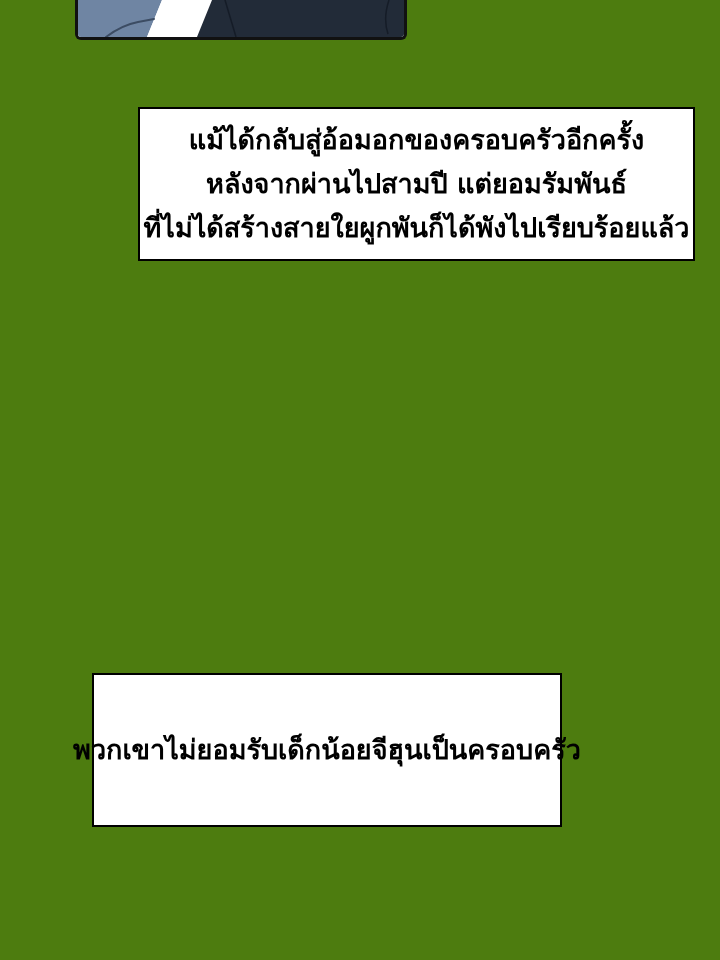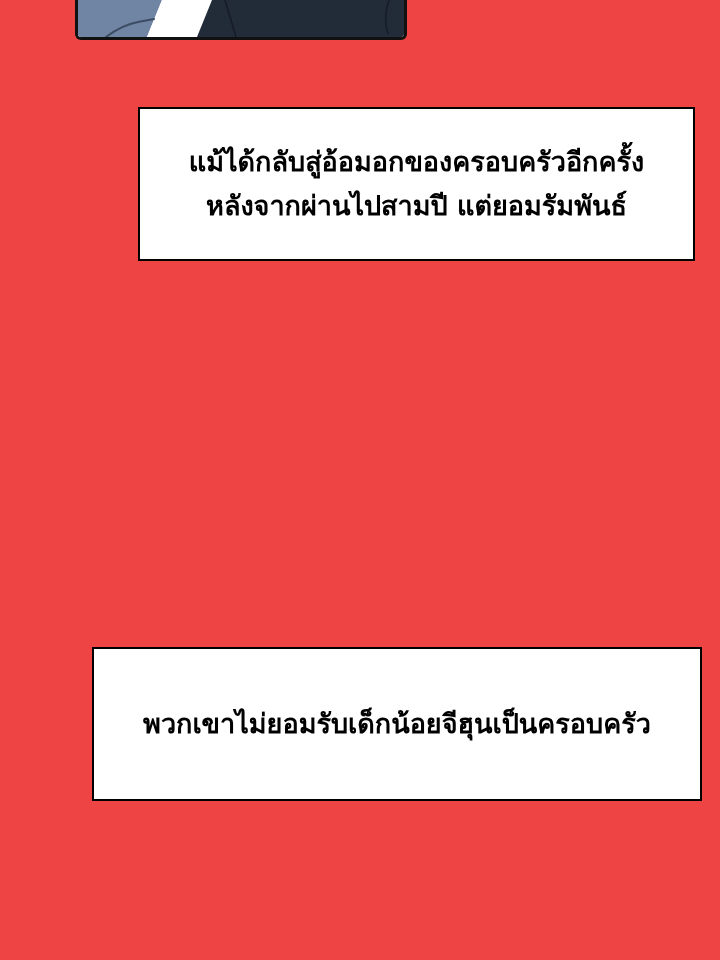--- a/index.html
+++ b/index.html
@@ -4,21 +4,21 @@
 <style>
   html, body {
     margin: 0;
     padding: 0;
     background: #ffffff;
   }
   .page {
     position: relative;
     width: 720px;
     height: 960px;
-    background: #ef4444;
+    background: #4d7c0f;
     overflow: hidden;
     font-family: "DejaVu Sans", "Liberation Sans", sans-serif;
   }
   .panel-fragment {
     position: absolute;
     left: 75px;
     top: 0;
     width: 332px;
     height: 40px;
     box-sizing: border-box;
@@ -46,22 +46,22 @@
     align-items: center;
   }
   .narration-box-1 {
     left: 138px;
     top: 107px;
     width: 557px;
     height: 154px;
   }
   .narration-box-2 {
     left: 92px;
-    top: 647px;
-    width: 610px;
+    top: 673px;
+    width: 470px;
     height: 154px;
   }
   .narration-line {
     font-size: 27px;
     font-weight: 700;
     line-height: 44px;
     color: #000;
     text-align: center;
     white-space: nowrap;
   }
@@ -78,19 +78,20 @@
       <polygon points="134,0 326,0 326,37 119,37" fill="#222b38"></polygon>
       <path d="M28,37 Q44,25 60,22 T76,19" fill="none" stroke-width="2" stroke-linecap="round" stroke="#3c4c63"></path>
       <path d="M147,0 L158,37" fill="none" stroke-width="1.5" stroke="#151c27"></path>
       <path d="M311,0 C307,12 306,22 310,34" fill="none" stroke-width="1.5" stroke="#151c27"></path>
     </svg>
   </div>
 
   <div class="narration-box narration-box-1">
     <div class="narration-line">แม้ได้กลับสู่อ้อมอกของครอบครัวอีกครั้ง</div>
     <div class="narration-line">หลังจากผ่านไปสามปี แต่ยอมรัมพันธ์</div>
+    <div class="narration-line">ที่ไม่ได้สร้างสายใยผูกพันก็ได้พังไปเรียบร้อยแล้ว</div>
   </div>
 
   <div class="narration-box narration-box-2">
     <div class="narration-line">พวกเขาไม่ยอมรับเด็กน้อยจีฮุนเป็นครอบครัว</div>
   </div>
 
 </div>
 
 </body></html>

